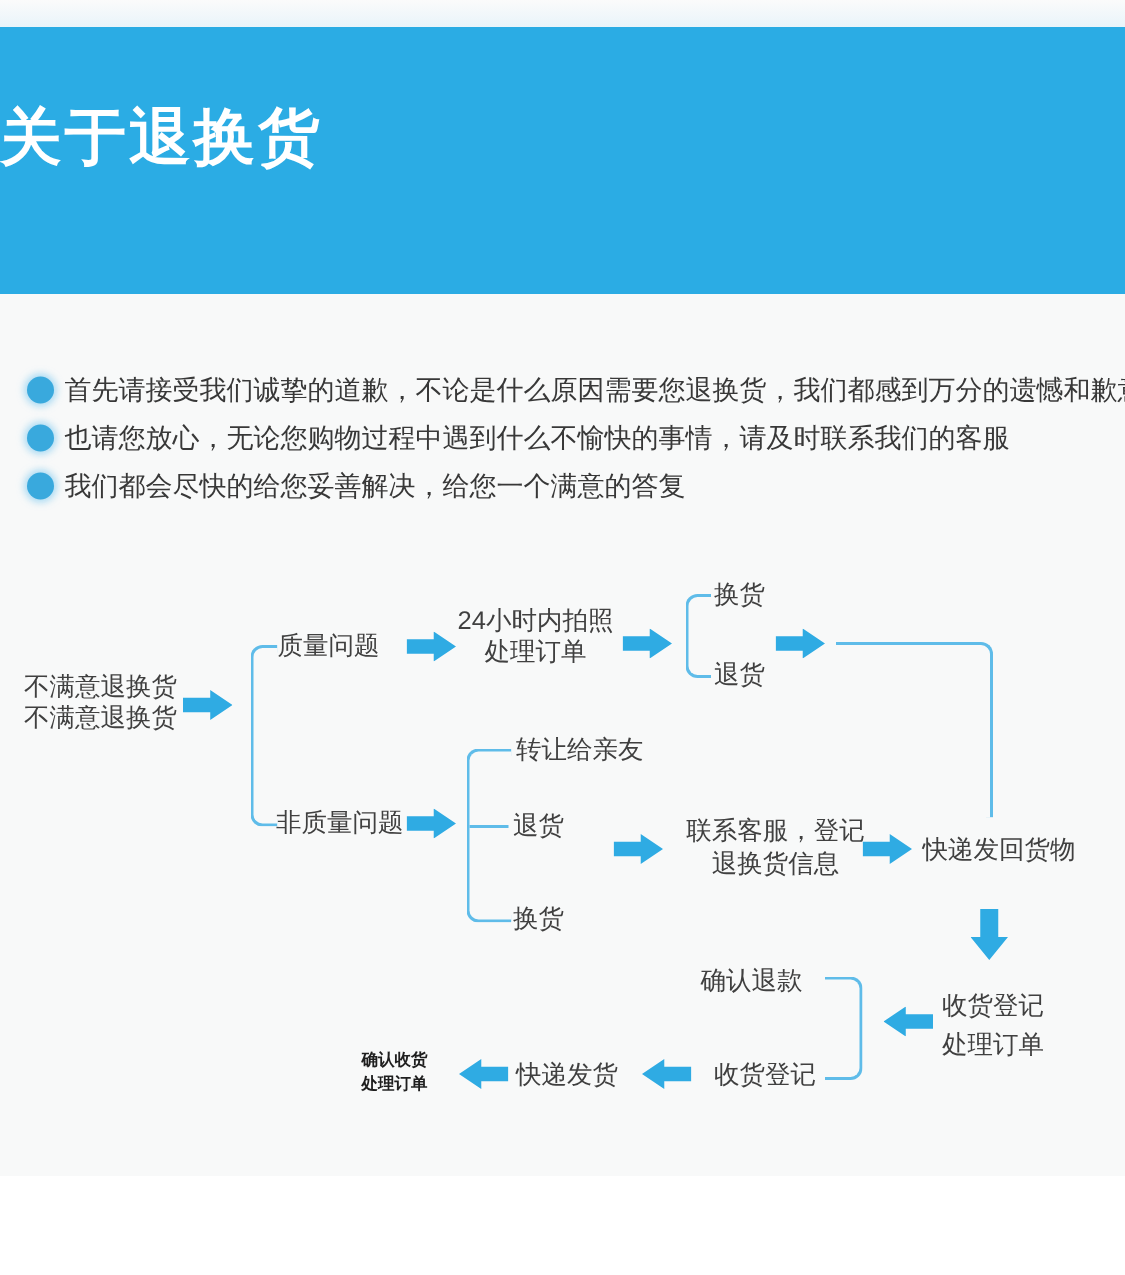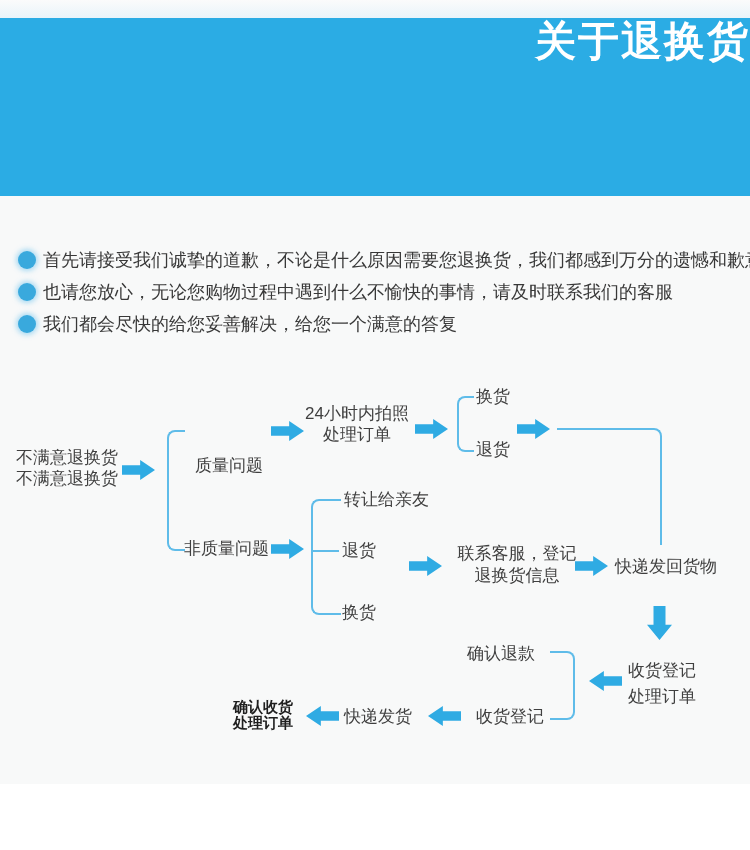--- a/index.html
+++ b/index.html
@@ -3,37 +3,37 @@
 <meta charset="utf-8">
 <style>
   html,body{margin:0;padding:0;background:#ffffff;}
   body{width:750px;height:850px;font-family:"Liberation Sans","DejaVu Sans",sans-serif;}
   .page{position:relative;width:750px;height:850px;overflow:hidden;background:#ffffff;}
 
   .top-strip{position:absolute;left:0;top:0;width:750px;height:18px;
              background:linear-gradient(#fbfbfb,#e9f4fa);}
   .banner{position:absolute;left:0;top:18px;width:750px;height:178px;
           background:var(--c-banner,#2bace4);}
-  .title{margin:0;text-align:right;color:#ffffff;
+  .title{margin:0;padding-top:50px;text-align:left;color:#ffffff;
          font-size:41px;font-weight:bold;letter-spacing:2px;line-height:46px;}
 
   .content-bg{position:absolute;left:0;top:196px;width:750px;height:588px;
               background:#f8f9f9;}
 
   .bullet-row{position:absolute;left:18px;display:flex;align-items:center;}
   .dot{width:18px;height:18px;border-radius:50%;flex:0 0 18px;
        background:var(--c-bullet,#39a9dd);
        box-shadow:0 0 5px 2px rgba(110,195,238,0.55);}
   .bullet-text{margin-left:7px;font-size:18px;color:#383838;white-space:nowrap;line-height:24px;}
 
   .lbl{position:absolute;font-size:17px;color:#404040;white-space:nowrap;line-height:20px;}
   .node{position:absolute;font-size:17px;color:#404040;text-align:center;}
   .node .ln{line-height:21px;white-space:nowrap;}
   .node.receive .ln{line-height:26px;}
-  .node.end-node{font-size:15px;font-weight:bold;color:#1f1f1f;}
+  .node.end-node{font-size:11px;font-weight:bold;color:#1f1f1f;}
   .node.end-node .ln{line-height:16px;}
 
   .arr{position:absolute;background:var(--c-arrow,#2fabe3);}
   .arr.r{width:33px;height:20px;
          clip-path:polygon(0 26%,55% 26%,55% 0,100% 50%,55% 100%,55% 74%,0 74%);}
   .arr.l{width:33px;height:20px;
          clip-path:polygon(100% 26%,45% 26%,45% 0,0 50%,45% 100%,45% 74%,100% 74%);}
   .arr.d{width:25px;height:34px;
          clip-path:polygon(26% 0,74% 0,74% 55%,100% 55%,50% 100%,0 55%,26% 55%);}
 
@@ -71,21 +71,21 @@
     <span class="bullet-text">也请您放心，无论您购物过程中遇到什么不愉快的事情，请及时联系我们的客服</span>
   </div>
 
   <div class="node" style="left:6px;top:447px;width:122px;">
     <div class="ln">不满意退换货</div>
     <div class="ln">不满意退换货</div>
   </div>
   <div class="arr r" style="left:122px;top:460px;"></div>
 
   <div class="bracket-l" style="left:167px;top:430px;width:16px;height:117px;"></div>
-  <div class="lbl" style="left:195px;top:421px;margin-top:35px;">质量问题</div>
+  <div class="lbl" style="left:185px;top:421px;">质量问题</div>
   <div class="arr r" style="left:271px;top:421px;"></div>
 
   <div class="node" style="left:295px;top:403px;width:124px;">
     <div class="ln">24小时内拍照</div>
     <div class="ln">处理订单</div>
   </div>
   <div class="arr r" style="left:415px;top:419px;"></div>
   <div class="bracket-l" style="left:457px;top:396px;width:15px;height:52px;"></div>
   <div class="lbl" style="left:476px;top:387px;">换货</div>
   <div class="lbl" style="left:476px;top:440px;">退货</div>

